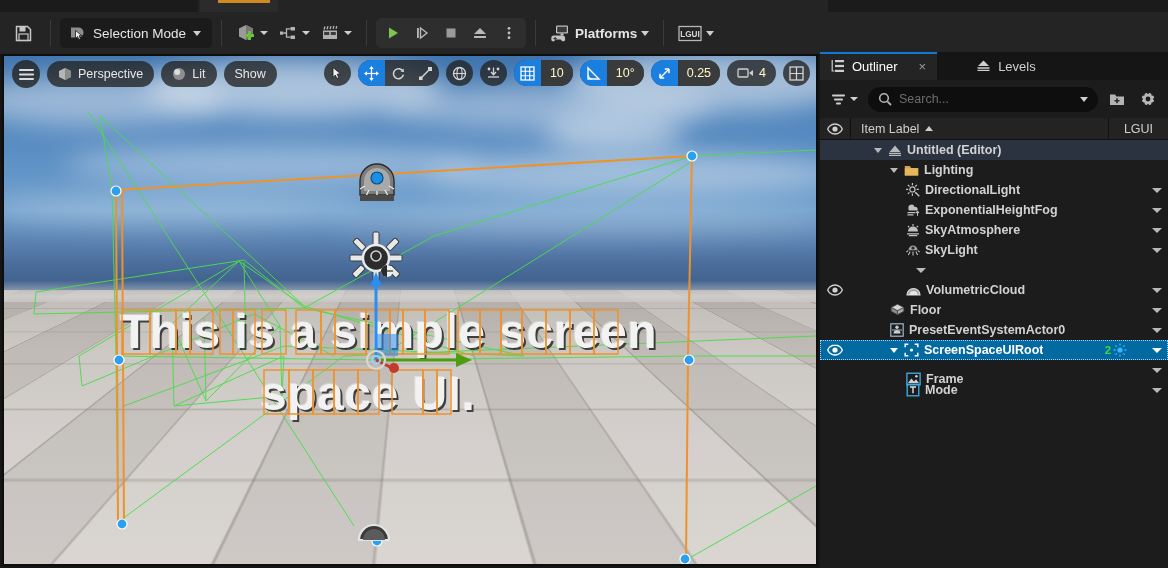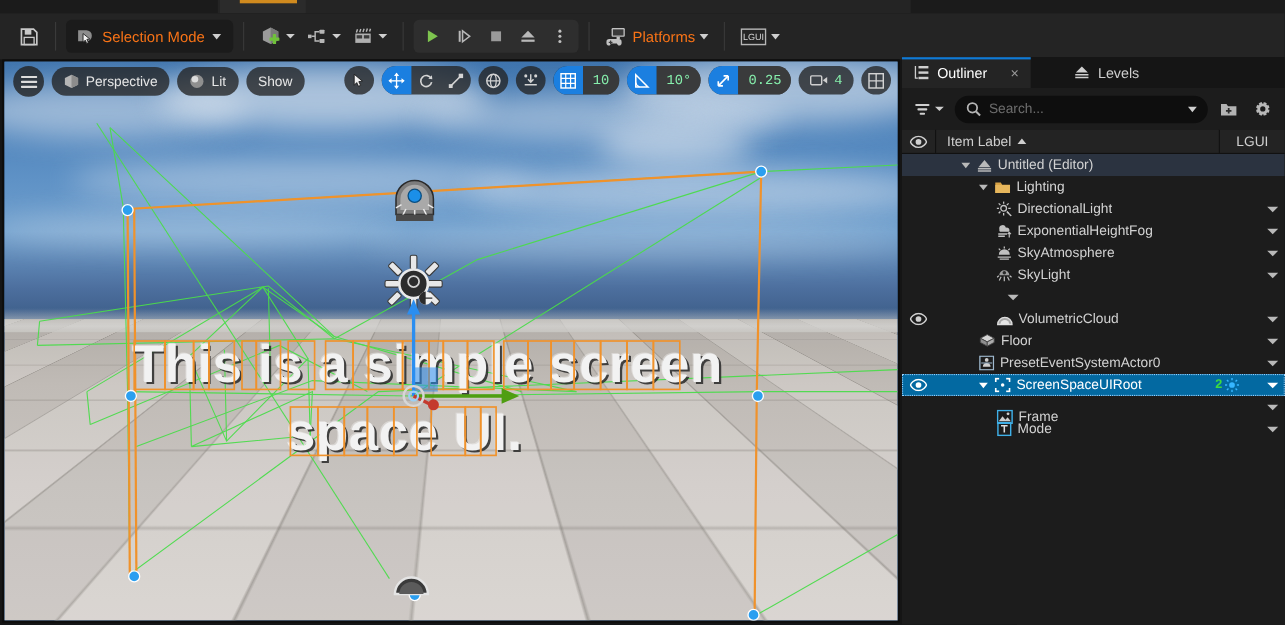--- a/index.html
+++ b/index.html
@@ -18,36 +18,36 @@
   .tabstrip .tab-b-accent { position:absolute; left:218px; top:0; width:52px; height:3px; background:#d08a1e; }
   .tabstrip .tab-c { position:absolute; left:828px; top:0; width:340px; height:12px; background:#1b1b1b; }
 
   
   .toolbar { position:absolute; left:0; top:12px; width:1168px; height:42px; background:#242424; display:flex; align-items:center; }
   .tb-sep { width:1px; height:26px; background:#3a3a3a; margin:0 9px; }
   .tb-pad { width:9px; }
 
   .icon-btn {
     height:30px; min-width:32px; border-radius:4px;
-    display:flex; align-items:center; justify-content:flex-end; gap:4px;
-    color:#d6d6d6; cursor:pointer; padding:0 5px;
+    display:flex; align-items:center; justify-content:space-between; gap:4px;
+    color:#d6d6d6; cursor:pointer; padding:0 5px;font-weight:bold;
   }
 
   .mode-pill {
     height:30px; background:#1b1b1b; border-radius:5px;
     display:flex; align-items:center; gap:7px; padding:0 11px 0 9px;
     color:#e2e2e2; font-size:13.5px; cursor:pointer;
   }
   .caret { width:0;height:0;border-left:4.5px solid transparent;border-right:4.5px solid transparent;border-top:5px solid #cfcfcf; }
   .caret.sm { border-left-width:4px;border-right-width:4px;border-top-width:4.5px; }
 
   .play-group { height:30px; background:#2e2e2e; border-radius:5px; display:flex; align-items:center; padding:0 3px; gap:1px; }
   .pg-btn { width:28px; height:26px; border-radius:3px; display:flex; align-items:center; justify-content:center; cursor:pointer; }
 
-  .lbl { font-size:13.5px; color:#f97316; white-space:nowrap; }
+  .lbl { font-size:13.5px; color:#e5e5e5; white-space:nowrap; }
 
   
   .viewport { position:absolute; left:4px; top:56px; width:812px; height:508px; overflow:hidden; background:#3c6ea5; }
   .vp-outline { position:absolute; left:2px; top:54px; width:816px; height:512px; border:2px solid #0d0d0d; }
 
   .sky {
     position:absolute; left:0; top:0; width:812px; height:234px;
     background:
       linear-gradient(180deg,#3f74ad 0%, #4d82ba 22%, #5f92c6 46%, #6f9fcd 66%, #4d6f9e 88%, #3c5d88 100%);
   }
@@ -76,21 +76,21 @@
   
   .vp-toolbar { position:absolute; left:8px; top:4px; display:flex; align-items:center; gap:7px; z-index:30; }
   .vp-round { width:28px; height:28px; border-radius:50%; background:rgba(34,34,34,.80); display:flex;align-items:center;justify-content:center; cursor:pointer; }
   .vp-pill { height:26px; border-radius:13px; background:rgba(34,34,34,.78); display:flex; align-items:center; gap:6px; padding:0 11px; color:#e6e6e6; font-size:12.5px; cursor:pointer; }
 
   
   .vp-rtoolbar { position:absolute; right:6px; top:4px; display:flex; align-items:center; gap:7px; z-index:30; }
   .seg { height:26px; border-radius:13px; background:rgba(34,34,34,.78); display:flex; align-items:center; overflow:hidden; }
   .seg-i { width:27px;height:26px; display:flex;align-items:center;justify-content:center; cursor:pointer; }
   .seg-i.on { background:#1b7fe0; }
-  .seg-val { height:26px; padding:0 9px; display:flex;align-items:center; color:#86efac; font-size:12.5px; background:rgba(58,58,58,.85); cursor:pointer;font-family:Liberation Mono, monospace;}
+  .seg-val { height:26px; padding:0 9px; display:flex;align-items:center; color:#fef9c3; font-size:12.5px; background:rgba(58,58,58,.85); cursor:pointer;}
   .vp-rnd { width:27px;height:26px;border-radius:50%;background:rgba(34,34,34,.78);display:flex;align-items:center;justify-content:center;cursor:pointer; }
 
   
   .scene-text { position:absolute; z-index:14; color:#f2f2f2; font-weight:700; letter-spacing:.5px;
     text-shadow: 2px 2px 0 rgba(40,40,40,.85), -1px -1px 0 rgba(255,255,255,.35); }
   .wire { position:absolute; z-index:12; pointer-events:none; }
 
   
   .outliner { position:absolute; left:820px; top:52px; width:348px; height:516px; background:#1c1c1c; }
   .ol-tabs { height:28px; background:#151515; display:flex; align-items:flex-end;gap:28px; }
@@ -115,21 +115,21 @@
   .ol-rows { height:396px; overflow:hidden; }
   .row { height:20px; display:flex; align-items:center; font-size:12.5px; color:#d2d2d2; cursor:pointer; position:relative; }
   .row.world { background:#2b3340; }
   .row.sel { background:#0369a1; color:#fff; outline:1px dotted #9ed3ff; outline-offset:-1px; }
   .row-eye { width:30px; display:flex; align-items:center; justify-content:center; }
   .row-main { flex:1; display:flex; align-items:center; gap:5px; overflow:hidden; }
   .row-lgui { width:60px; display:flex; align-items:center; justify-content:center; gap:2px; }
   .row-chev { width:22px; display:flex; align-items:center; justify-content:center; }
   .tw { width:0;height:0;border-left:4.5px solid transparent;border-right:4.5px solid transparent;border-top:5px solid #b9b9b9; margin-right:1px; }
   .row.sel .tw { border-top-color:#fff; }
-  .rowname { white-space:nowrap; overflow:hidden; text-overflow:ellipsis; }
+  .rowname { white-space:nowrap; overflow:hidden; text-overflow:ellipsis;font-weight:bold; }
   .cnt2 { color:#3ddc3d; font-size:11.5px; font-weight:700; }
 
   svg { display:block; }
 </style>
 </head>
 <body>
 
 <div id="app">
 
   <div class="tabstrip">

